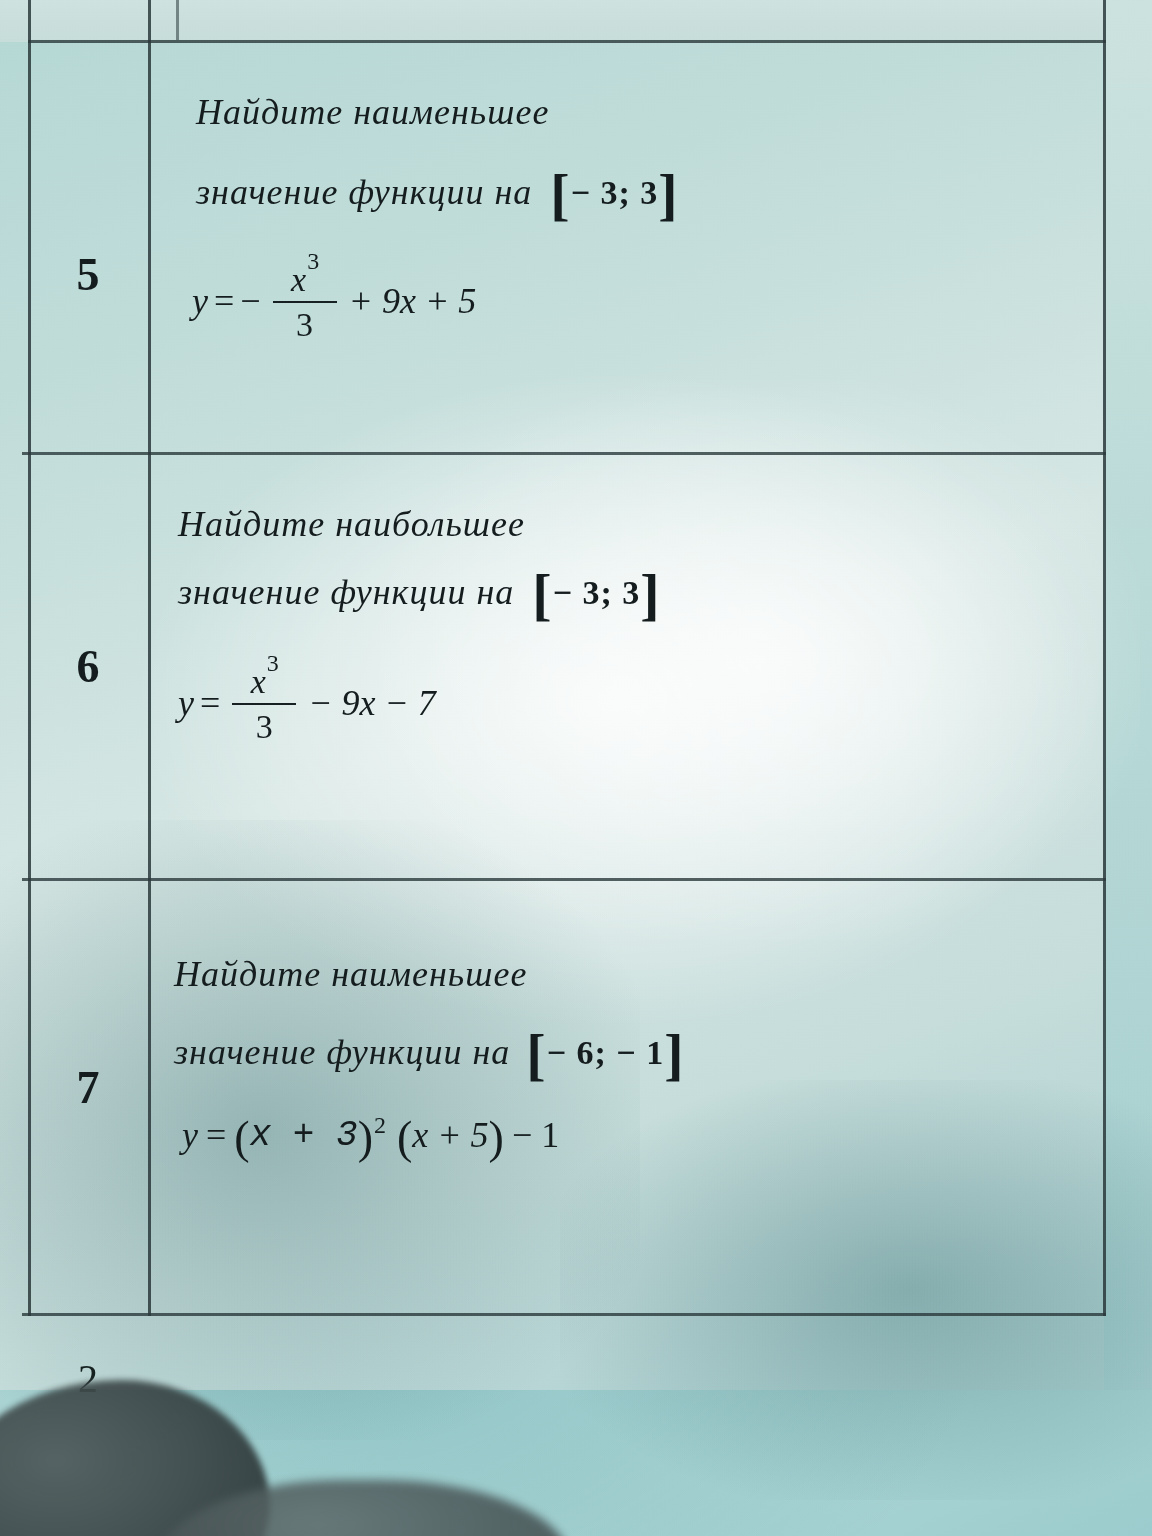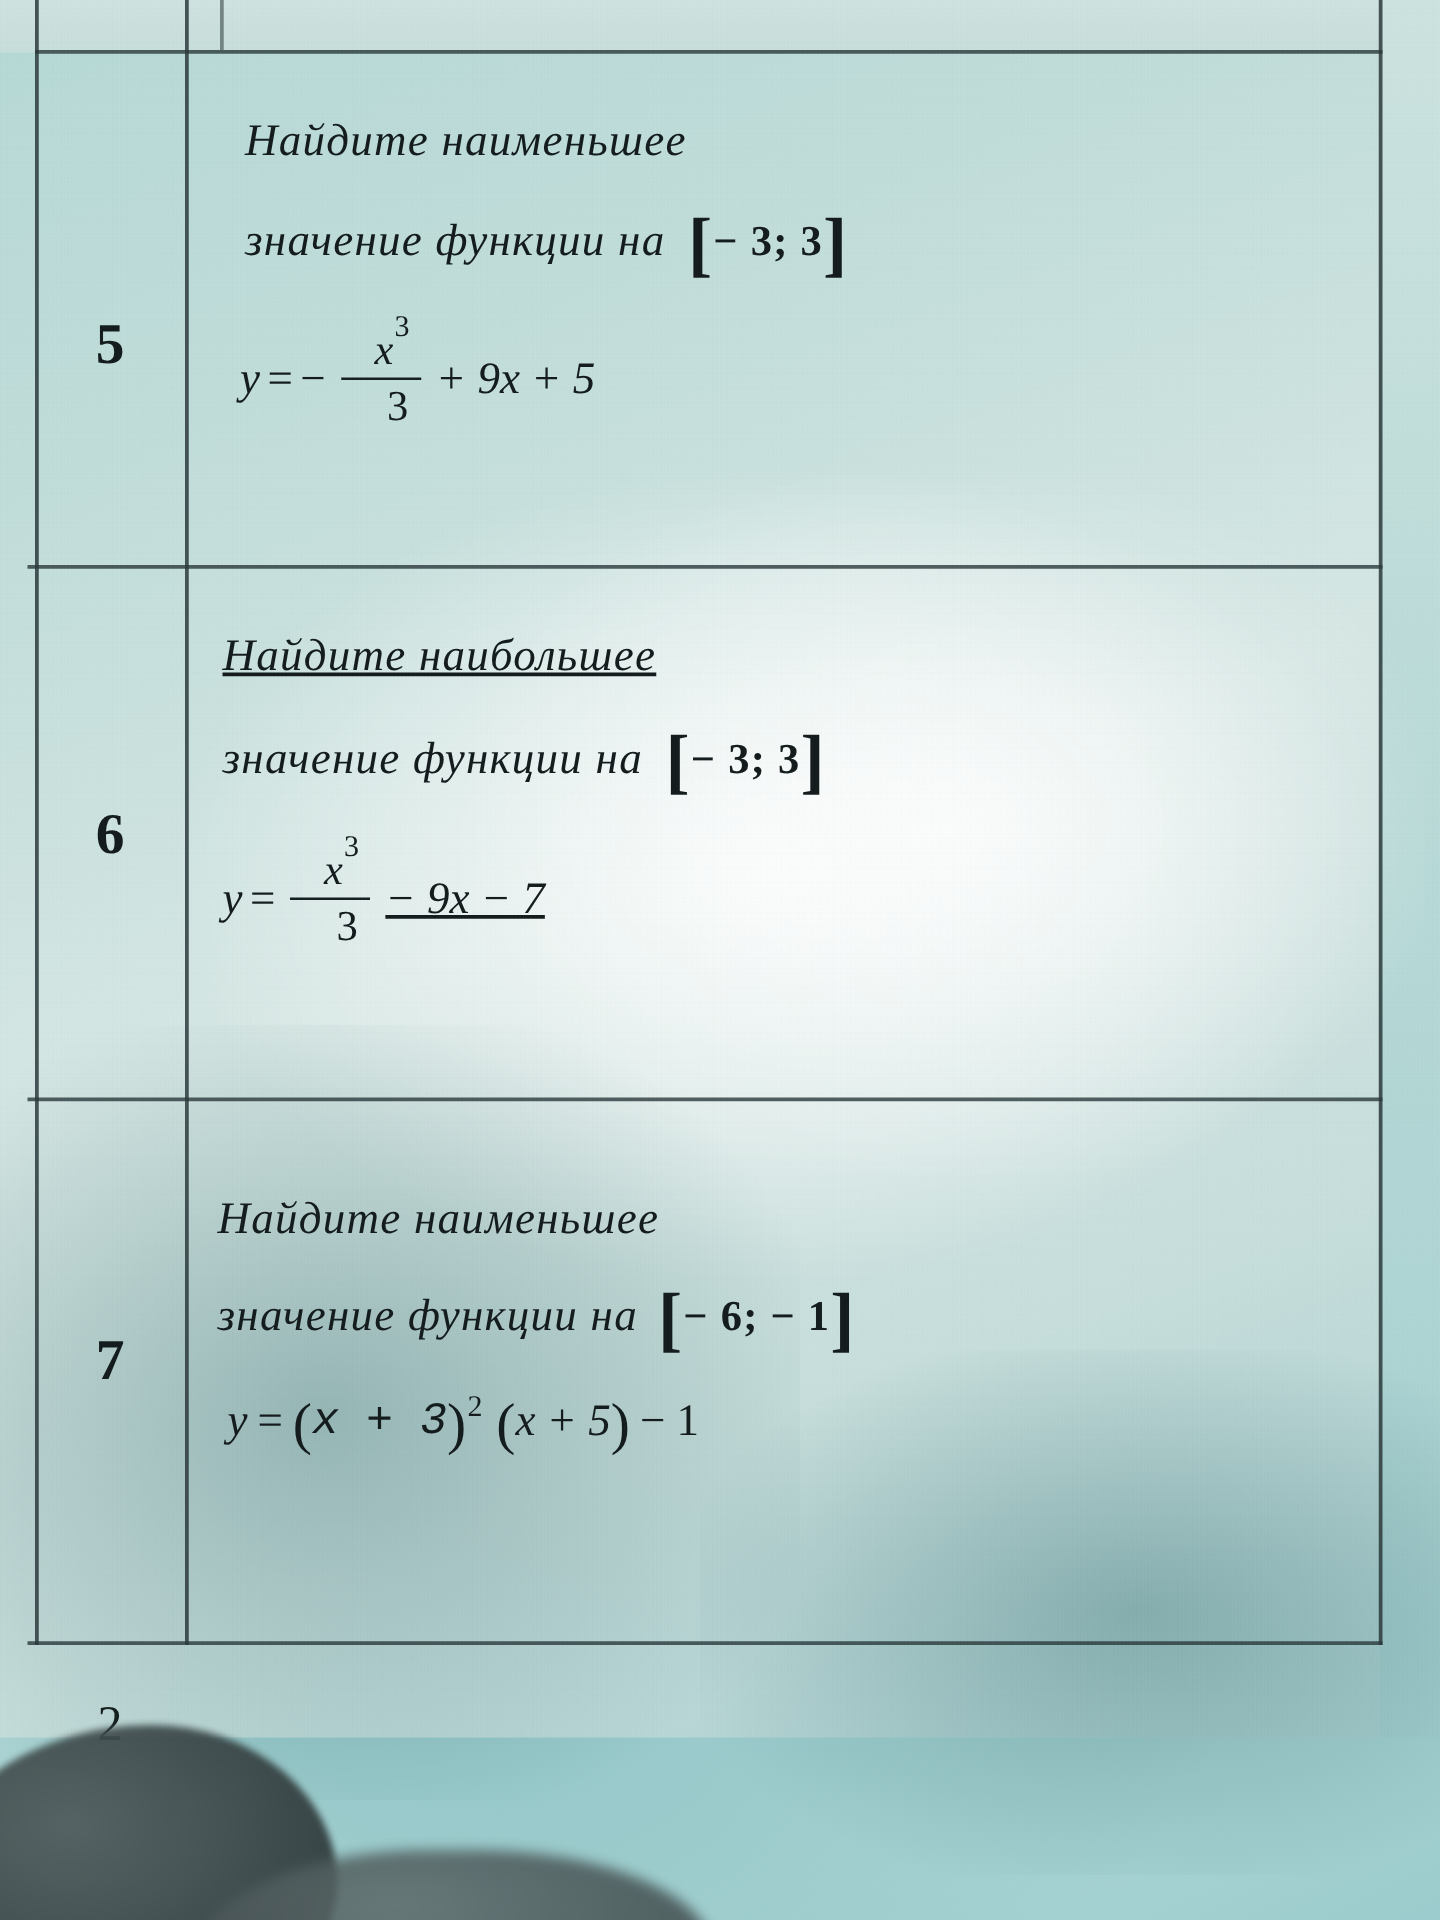--- a/index.html
+++ b/index.html
@@ -110,21 +110,21 @@
     font-style: italic;
     white-space: nowrap;
     display: flex;
     align-items: center;
     gap: 6px;
   }
   .formula .nonit { font-style: normal; }
   .frac {
     display: inline-flex;
     flex-direction: column;
-    align-items: flex-end;
+    align-items: center;
     vertical-align: middle;
     margin: 0 6px;
   }
   .frac .num {
     font-style: italic;
     font-size: 34px;
     padding: 0 10px 2px 10px;
   }
   .frac .bar {
     width: 100%;
@@ -259,37 +259,37 @@
           </span>
           <span class="nonit" style="font-style:italic;">+ 9x + 5</span>
         </div>
       </div>
     </div>
 
     <div class="row" style="left:0; top:455px; width:1152px; height:423px;">
       <div class="numcell" style="left:28px; top:185px;">6</div>
 
       <div class="taskbody" style="left:178px; top:48px; width:920px;">
-        <div class="line-it" style="margin-bottom:38px;text-decoration:underline;">Найдите   наибольшее</div>
+        <div class="line-it" style="margin-bottom:24px;">Найдите   наибольшее</div>
         <div class="line-it" style="display:flex; align-items:center; gap:18px;">
           <span>значение  функции   на</span>
           <span class="bracketed">
             <span class="brk">[</span><span>− 3; 3</span><span class="brk">]</span>
           </span>
         </div>
 
         <div class="formula" style="margin-top:46px; margin-left:0px;">
           <span>y</span>
           <span class="nonit">=</span>
           <span class="frac">
             <span class="num"><span>x</span><span class="sup">3</span></span>
             <span class="bar"></span>
             <span class="den">3</span>
           </span>
-          <span style="font-style:italic;text-decoration:underline;">− 9x − 7</span>
+          <span style="font-style:italic;">− 9x − 7</span>
         </div>
       </div>
     </div>
 
     <div class="row" style="left:0; top:881px; width:1152px; height:432px;">
       <div class="numcell" style="left:28px; top:180px;">7</div>
 
       <div class="taskbody" style="left:174px; top:72px; width:930px;">
         <div class="line-it" style="margin-bottom:34px;">Найдите   наименьшее</div>
         <div class="line-it" style="display:flex; align-items:center; gap:16px;">

